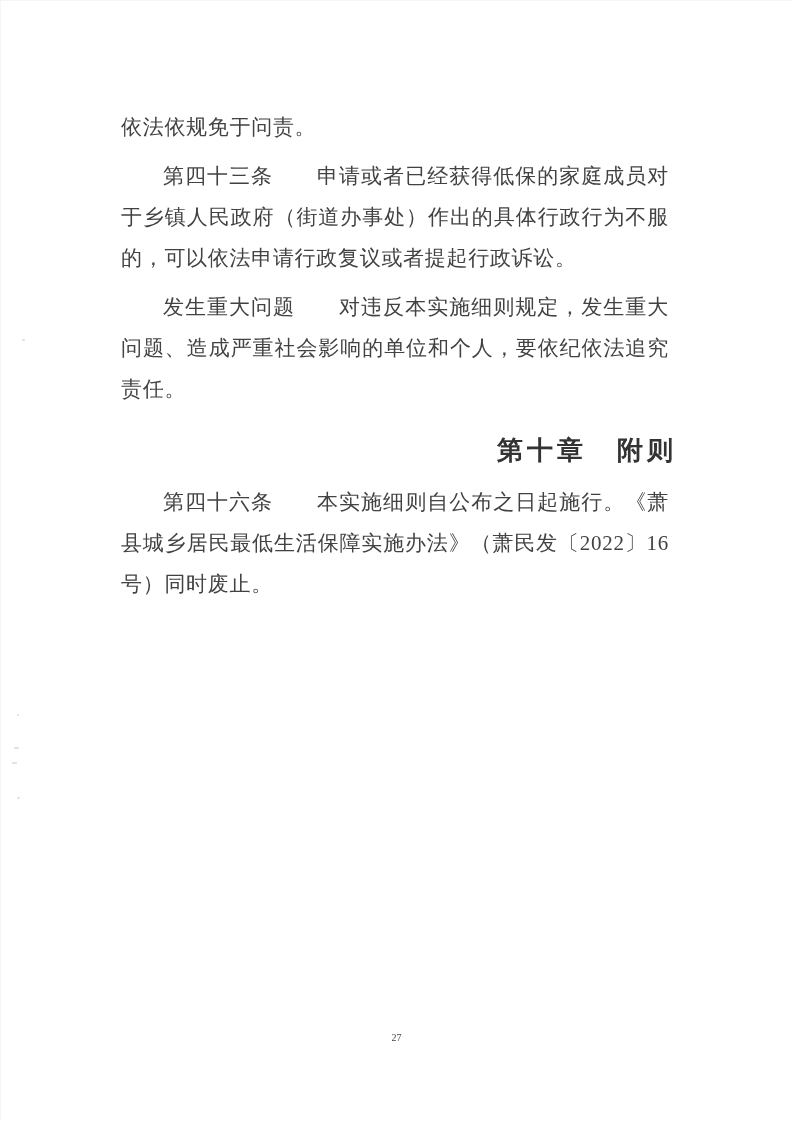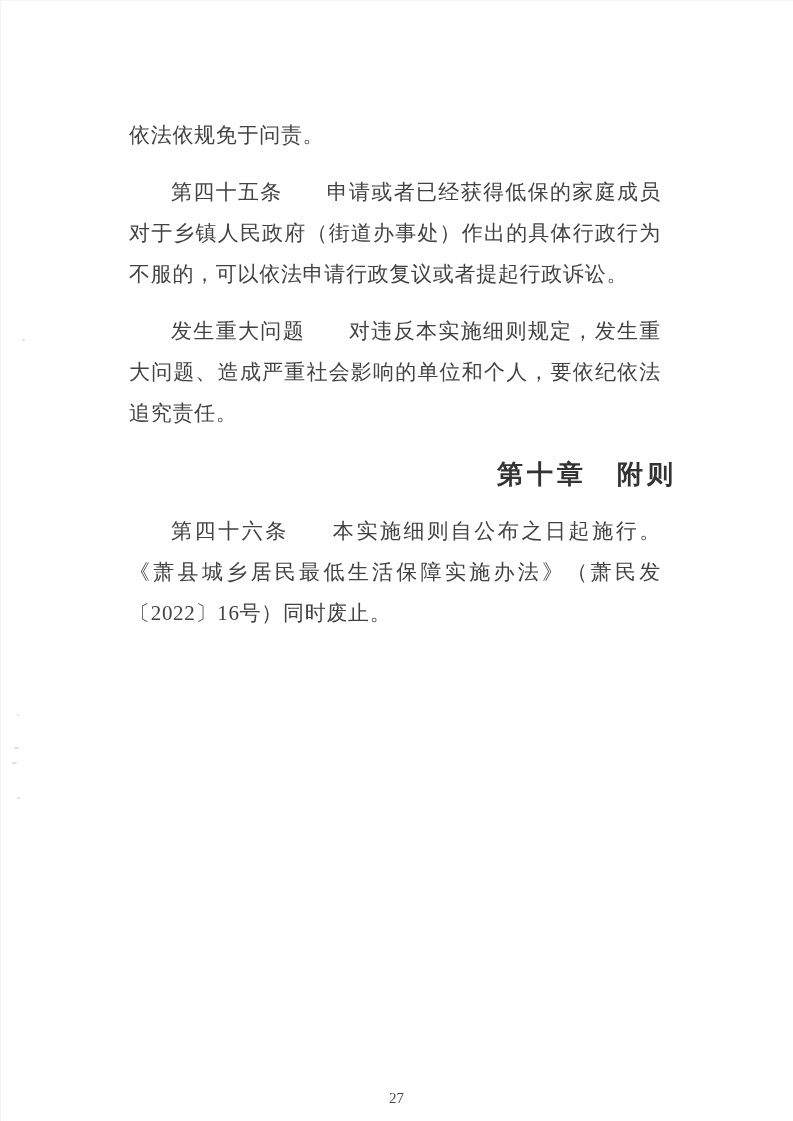--- a/index.html
+++ b/index.html
@@ -17,21 +17,21 @@
     font-family: "Liberation Serif", "DejaVu Serif", serif;
   }
   .content {
     position: absolute;
     top: 0;
     left: 113px;
     width: 564px;
     padding-top: 99px;
   }
   .para {
-    margin: 16px;
+    margin: 8px;
     font-size: 21px;
     line-height: 41px;
     letter-spacing: 0.7px;
     color: #424242;
     text-align: justify;
     text-justify: inter-character;
     font-weight: 400;
   }
   .para.indent {
     text-indent: 2em;
@@ -44,25 +44,25 @@
     font-size: 26px;
     line-height: 41px;
     letter-spacing: 4px;
     color: #333333;
     text-align: right;
     font-weight: 700;
     font-family: "Liberation Sans", "DejaVu Sans", sans-serif;
   }
   .page-number {
     position: absolute;
-    top: 1088px;
+    top: 1028px;
     left: 0;
     width: 100%;
     text-align: center;
-    font-size: 15px;
+    font-size: 10px;
     line-height: 20px;
     color: #4a4a4a;
     font-family: "Liberation Serif", "DejaVu Serif", serif;
   }
   .speck {
     position: absolute;
     background: #d9d9d9;
     opacity: 0.8;
     border-radius: 1px;
   }
@@ -75,21 +75,21 @@
 </head>
 <body>
 
 <div class="page">
 
   <div class="content">
 
     <p class="para">依法依规免于问责。</p>
 
 
-    <p class="para indent"><span class="term">第四十五条</span><span>申请或者已经获得低保的家庭成员对于乡镇人民政府（街道办事处）作出的具体行政行为不服的，可以依法申请行政复议或者提起行政诉讼。</span></p>
+    <p class="para indent"><span class="term">第四十三条</span><span>申请或者已经获得低保的家庭成员对于乡镇人民政府（街道办事处）作出的具体行政行为不服的，可以依法申请行政复议或者提起行政诉讼。</span></p>
 
     <p class="para indent"><span class="term">发生重大问题</span><span>对违反本实施细则规定，发生重大问题、造成严重社会影响的单位和个人，要依纪依法追究责任。</span></p>
 
     <h2 class="chapter-heading">第十章　附则</h2>
 
 
     <p class="para indent"><span class="term">第四十六条</span><span>本实施细则自公布之日起施行。《萧县城乡居民最低生活保障实施办法》（萧民发〔2022〕16号）同时废止。</span></p>
 
   </div>
 

